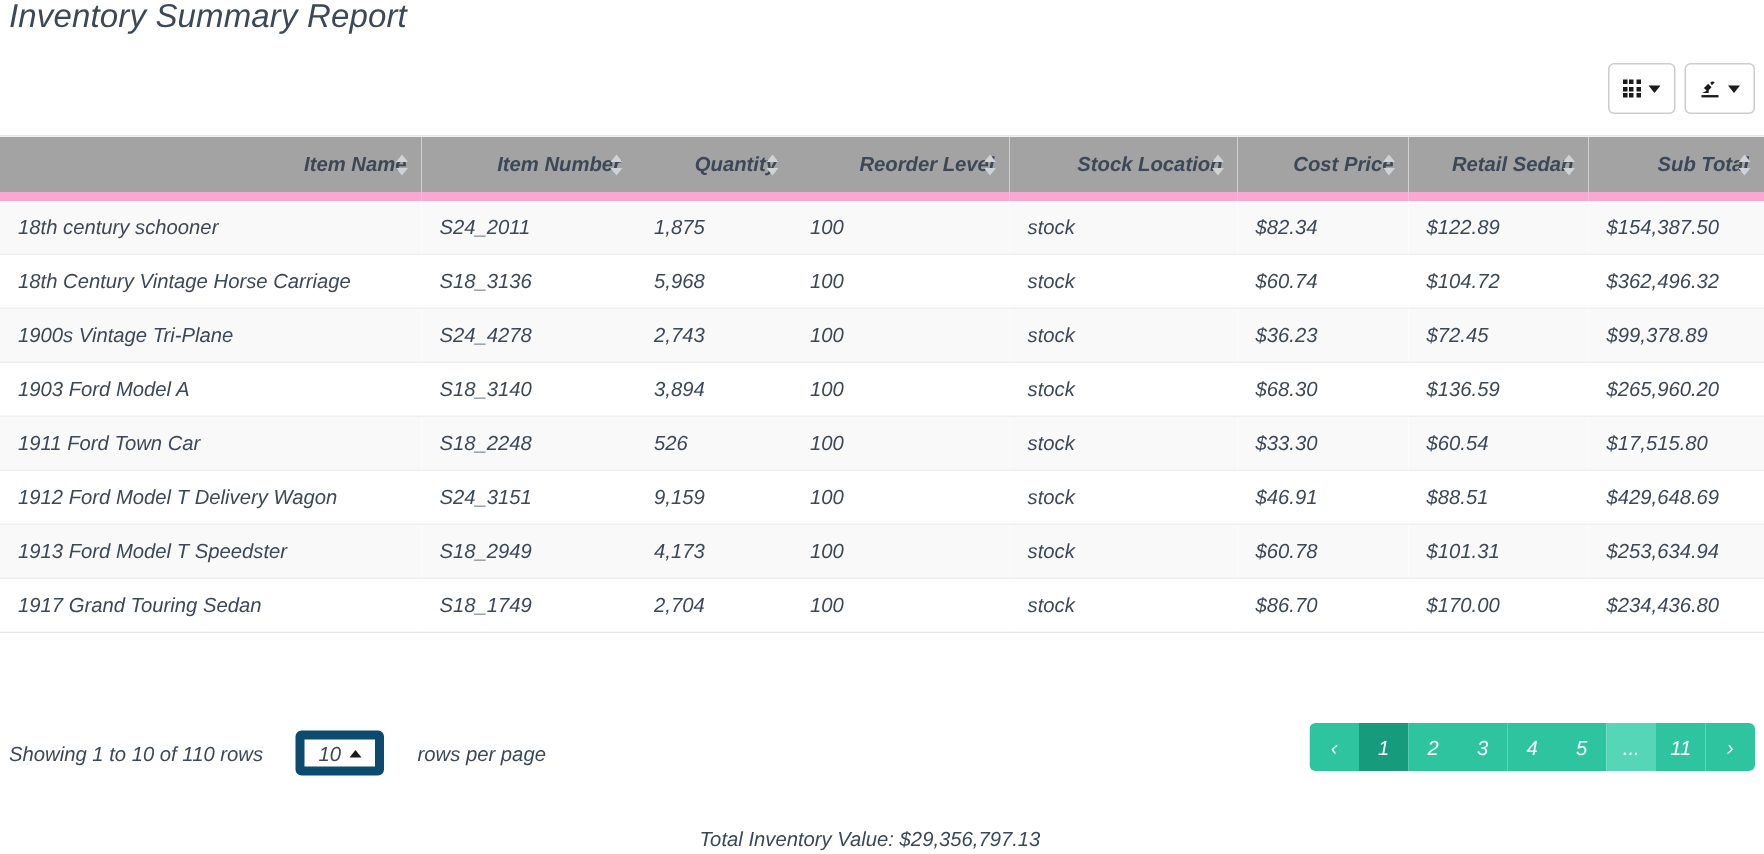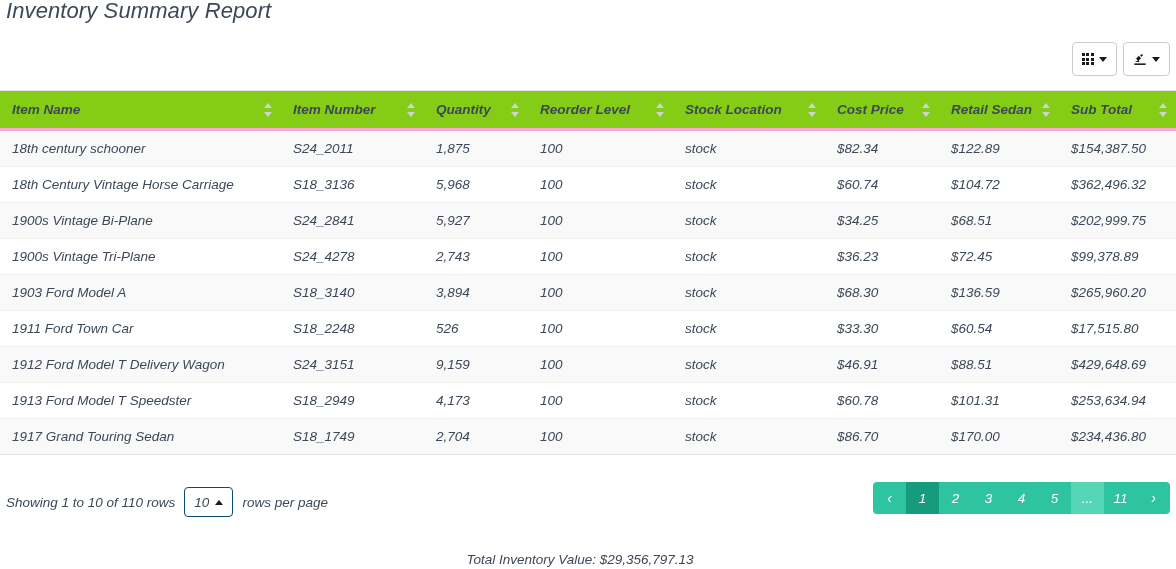--- a/index.html
+++ b/index.html
@@ -67,27 +67,27 @@
     border: 1px solid #e4e4e4;
     border-left: none; border-right: none;
     background: #fff;
   }
   table.data {
     width: 1176px;
     border-collapse: collapse;
     table-layout: fixed;
   }
   table.data th {
-    text-align: left;
+    text-align: right;
     font-size: 13.5px;
     font-weight: bold;
     color: #3c4858;
     padding: 11px 10px 11px 12px;
-    border-bottom: 3px solid #f9a8d4;
-    background: #84cc16;
+    border-bottom: 6px solid #f9a8d4;
+    background: #a3a3a3;
     position: relative;
     white-space: nowrap;
     cursor: pointer;
   }
   table.data th .sorter {
     position: absolute;
     right: 8px;
     top: 50%;
     transform: translateY(-50%);
     width: 9px; height: 16px;
@@ -127,33 +127,33 @@
   col.c-cost  { width: 114px; }
   col.c-retail{ width: 120px; }
   col.c-sub   { width: 117px; }
 
   
   .foot-left {
     position: absolute;
     left: 6px; top: 487px;
     display: flex;
     align-items: center;
-    gap: 9px;
+    gap: 22px;
     font-size: 13.5px;
     color: #3c4858;
     white-space: nowrap;
   }
   .page-size-btn {
     display: inline-flex;
     align-items: center;
     gap: 6px;
     height: 30px;
     padding: 0 9px;
     background: #ffffff;
-    border: 1px solid #0c4a6e;
+    border: 6px solid #0c4a6e;
     border-radius: 4px;
     font-size: 13.5px;
     color: #3c4858;
     cursor: pointer;
   }
   .caret-up {
     width: 0; height: 0;
     border-left: 4px solid transparent;
     border-right: 4px solid transparent;
     border-bottom: 5px solid #1b1b1b;
@@ -313,30 +313,20 @@
             <td>18th Century Vintage Horse Carriage</td>
             <td>S18_3136</td>
             <td>5,968</td>
             <td>100</td>
             <td>stock</td>
             <td>$60.74</td>
             <td>$104.72</td>
             <td>$362,496.32</td>
           </tr>
           <tr>
-            <td>1900s Vintage Bi-Plane</td>
-            <td>S24_2841</td>
-            <td>5,927</td>
-            <td>100</td>
-            <td>stock</td>
-            <td>$34.25</td>
-            <td>$68.51</td>
-            <td>$202,999.75</td>
-          </tr>
-          <tr>
             <td>1900s Vintage Tri-Plane</td>
             <td>S24_4278</td>
             <td>2,743</td>
             <td>100</td>
             <td>stock</td>
             <td>$36.23</td>
             <td>$72.45</td>
             <td>$99,378.89</td>
           </tr>
           <tr>

